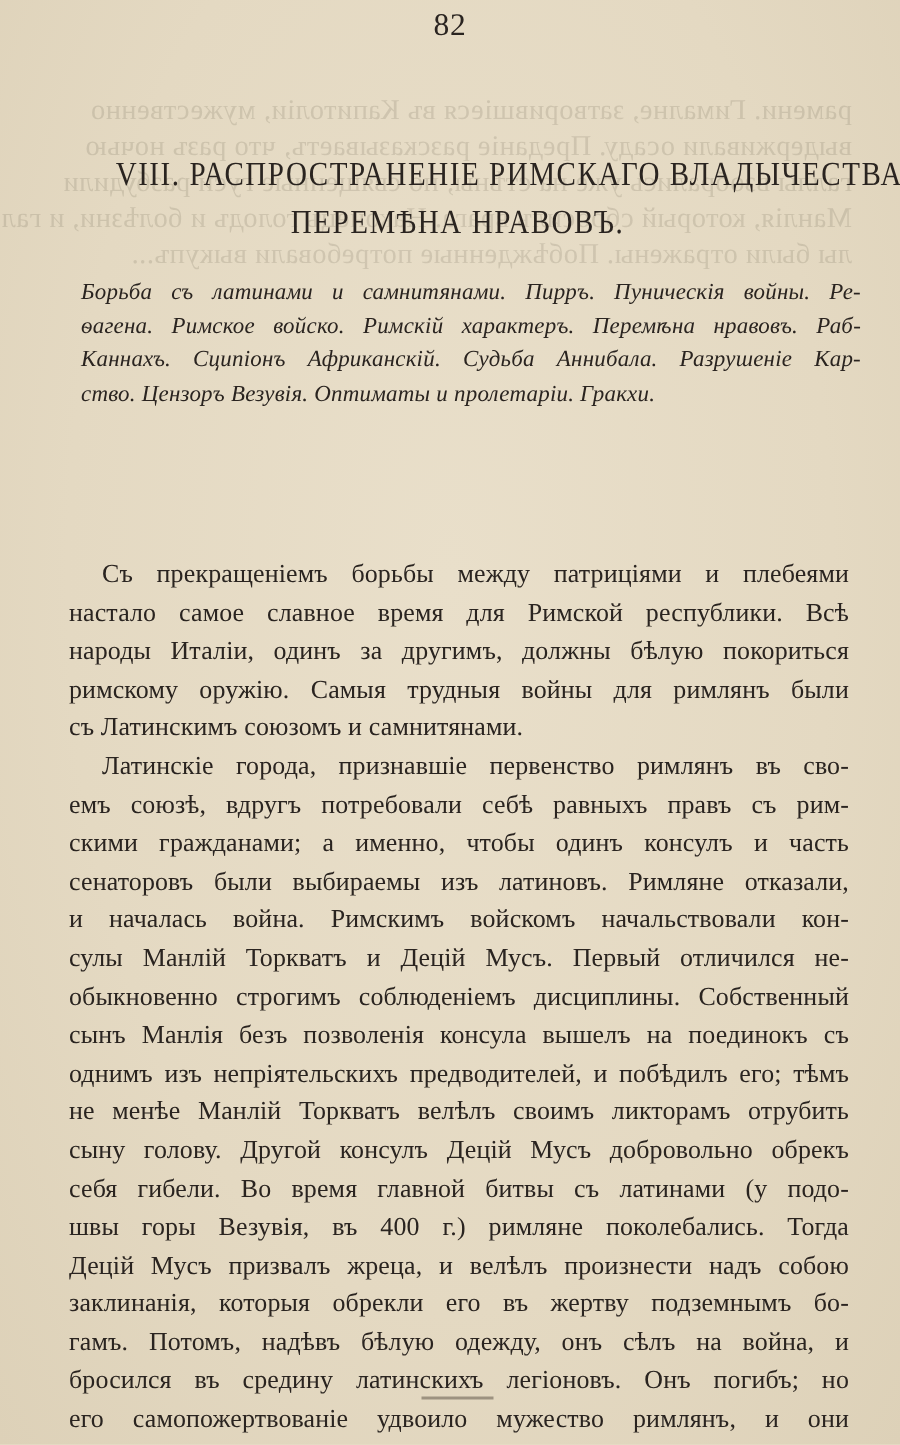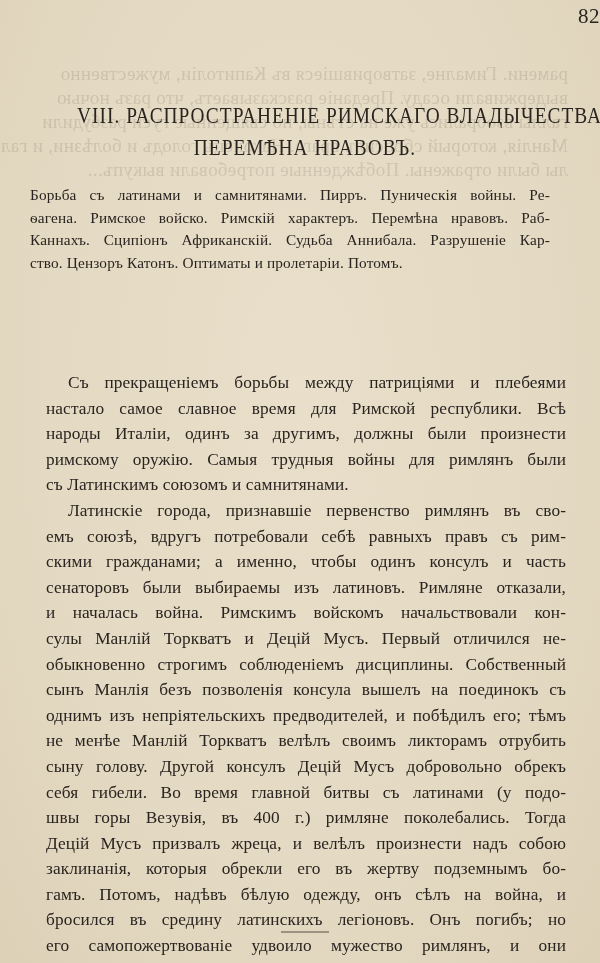--- a/index.html
+++ b/index.html
@@ -27,42 +27,43 @@
       width: 520px;
       transform: scaleX(-1);
       white-space: nowrap;
       letter-spacing: 0.3px;
       pointer-events: none;
     }
     .page-number {
       position: absolute;
       top: 4px;
       left: 0; right: 0;
-      text-align: right;
+      text-align: center;
       font-size: 21px;
       letter-spacing: 0.5px;
     }
     .chapter-title {
       position: absolute;
       top: 100px;
       left: 40px;
       width: 530px;
       text-align: center;
       font-size: 22.5px;
       line-height: 32px;
       letter-spacing: 1.2px;
       transform: scaleX(0.86);
       transform-origin: center top;
     }
     .chapter-title .line { display: block; white-space: nowrap; }
     .summary {
       position: absolute;
       top: 184px;
-      left: 30px;
+      left: 54px;
       width: 520px;
+      font-style: italic;
     }
     .summary .line {
       display: block;
       font-size: 15.3px;
       line-height: 22.5px;
       white-space: nowrap;
       text-align: justify;
       text-align-last: justify;
       letter-spacing: 0.15px;
     }
@@ -111,27 +112,27 @@
 
   <h1 class="chapter-title" style="margin:0;font-weight:normal;">
     <span class="line">VIII. РАСПРОСТРАНЕНІЕ РИМСКАГО ВЛАДЫЧЕСТВА И</span>
     <span class="line">ПЕРЕМѢНА НРАВОВЪ.</span>
   </h1>
 
   <div class="summary">
     <span class="line">Борьба съ латинами и самнитянами. Пирръ. Пуническія войны. Ре-</span>
     <span class="line">ѳагена. Римское войско. Римскій характеръ. Перемѣна нравовъ. Раб-</span>
     <span class="line">Каннахъ. Сципіонъ Африканскій. Судьба Аннибала. Разрушеніе Кар-</span>
-    <span class="line last">ство. Цензоръ Катонъ. Оптиматы и пролетаріи. Потомъ.</span>
+    <span class="line last">ство. Цензоръ Везувія. Оптиматы и пролетаріи. Гракхи.</span>
   </div>
 
   <div class="body-text">
     <span class="line indent">Съ прекращеніемъ борьбы между патриціями и плебеями</span>
     <span class="line">настало самое славное время для Римской республики. Всѣ</span>
-    <span class="line">народы Италіи, одинъ за другимъ, должны были произнести</span>
+    <span class="line">народы Италіи, одинъ за другимъ, должны бѣлую покориться</span>
     <span class="line">римскому оружію. Самыя трудныя войны для римлянъ были</span>
     <span class="line last">съ Латинскимъ союзомъ и самнитянами.</span>
     <span class="line indent">Латинскіе города, признавшіе первенство римлянъ въ сво-</span>
     <span class="line">емъ союзѣ, вдругъ потребовали себѣ равныхъ правъ съ рим-</span>
     <span class="line">скими гражданами; а именно, чтобы одинъ консулъ и часть</span>
     <span class="line">сенаторовъ были выбираемы изъ латиновъ. Римляне отказали,</span>
     <span class="line">и началась война. Римскимъ войскомъ начальствовали кон-</span>
     <span class="line">сулы Манлій Торкватъ и Децій Мусъ. Первый отличился не-</span>
     <span class="line">обыкновенно строгимъ соблюденіемъ дисциплины. Собственный</span>
     <span class="line">сынъ Манлія безъ позволенія консула вышелъ на поединокъ съ</span>

